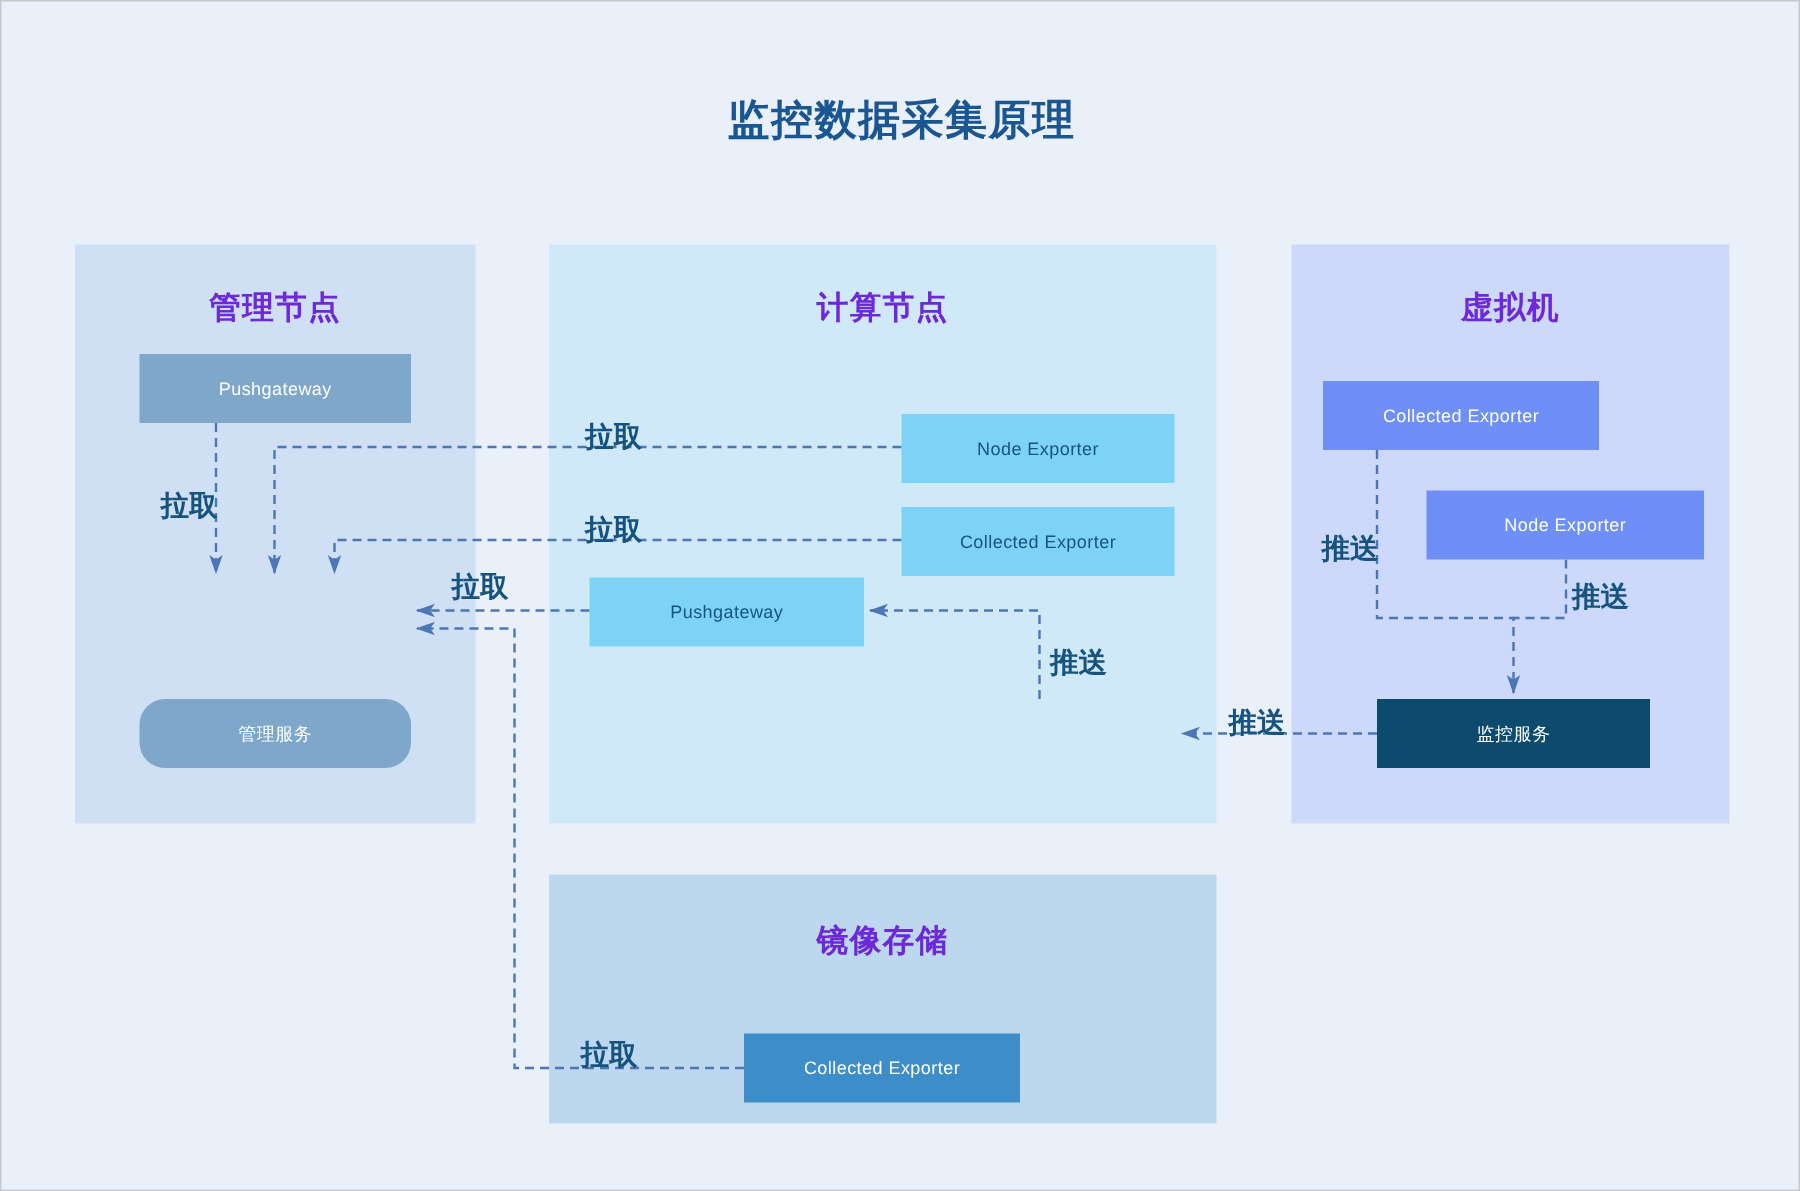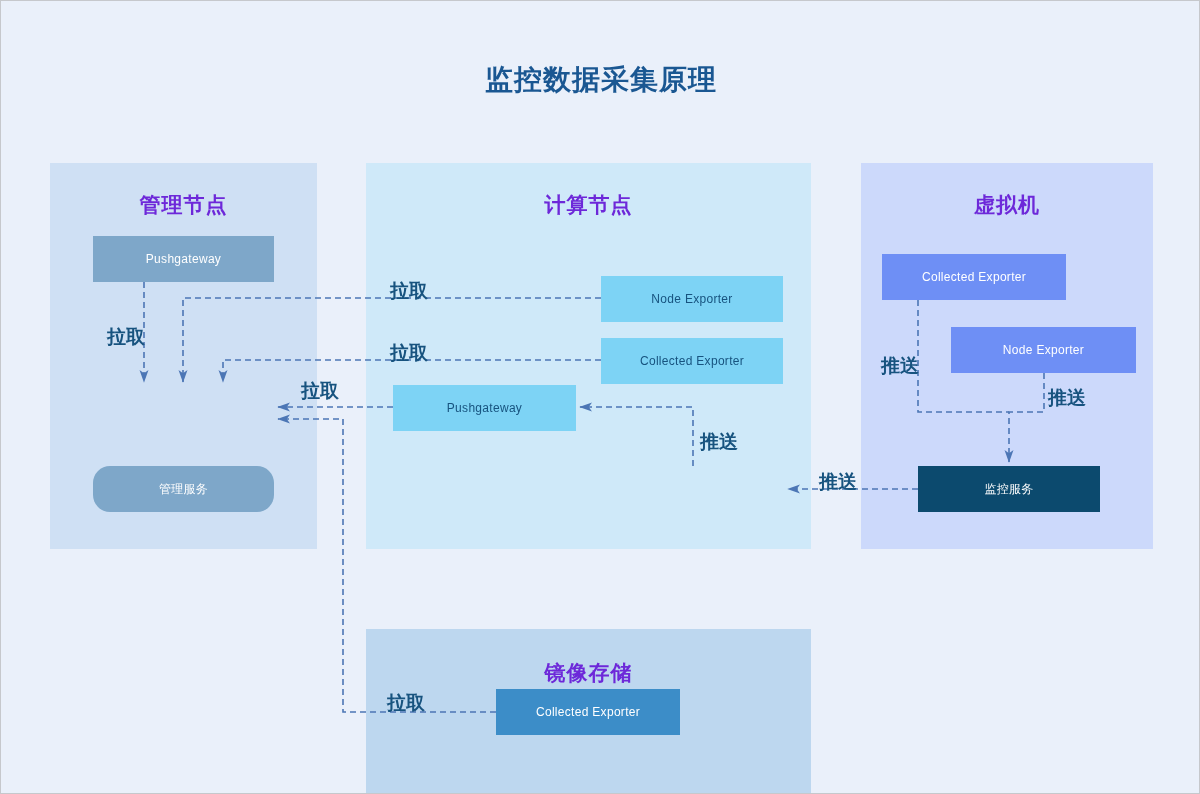--- a/index.html
+++ b/index.html
@@ -81,21 +81,21 @@
   </div>
 
   <div class="panel" style="left:860px;top:162px;width:292px;height:386px;background:#ccd9fb;">
     <div class="panel-title" style="top:28px;">虚拟机</div>
   </div>
 
   <div class="panel" style="left:365px;top:162px;width:445px;height:386px;background:#cfe9f9;">
     <div class="panel-title" style="top:28px;">计算节点</div>
   </div>
 
-  <div class="panel" style="left:365px;top:628px;width:445px;height:166px;background:#bdd7ef;">
+  <div class="panel" style="left:365px;top:582px;width:445px;height:166px;background:#bdd7ef;">
     <div class="panel-title" style="top:30px;">镜像存储</div>
   </div>
 
   <svg id="wires" viewBox="0 0 1200 794">
     <defs>
       <marker id="arr" markerWidth="9" markerHeight="9" refX="7.5" refY="3.2" orient="auto" markerUnits="strokeWidth">
         <path d="M0,0.4 L8,3.2 L0,6 L2,3.2 Z" fill="#4c76b5"></path>
       </marker>
     </defs>
     <g fill="none" stroke="#4c76b5" stroke-width="1.6" stroke-dasharray="6,4" marker-end="url(#arr)">

